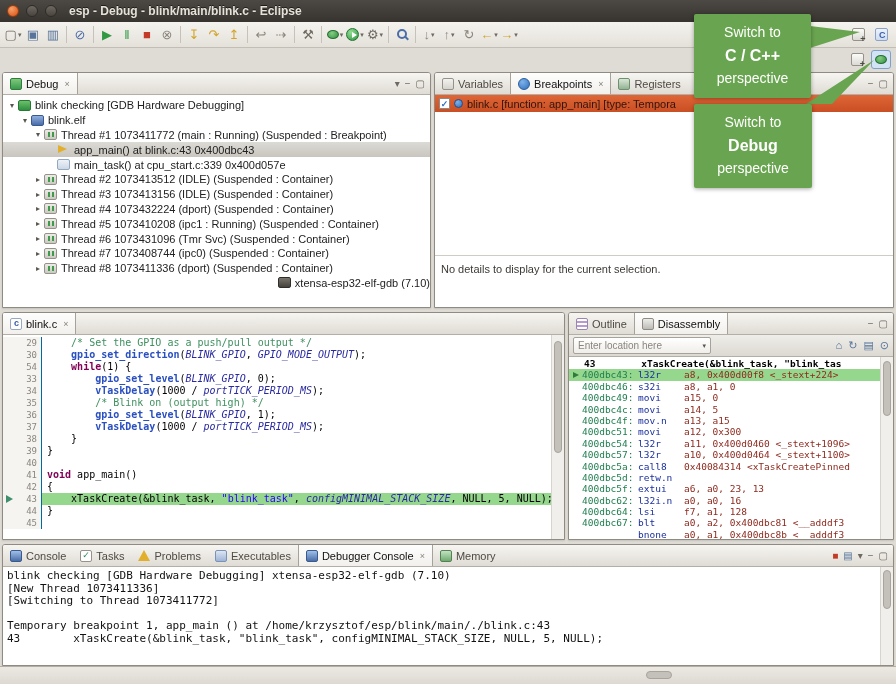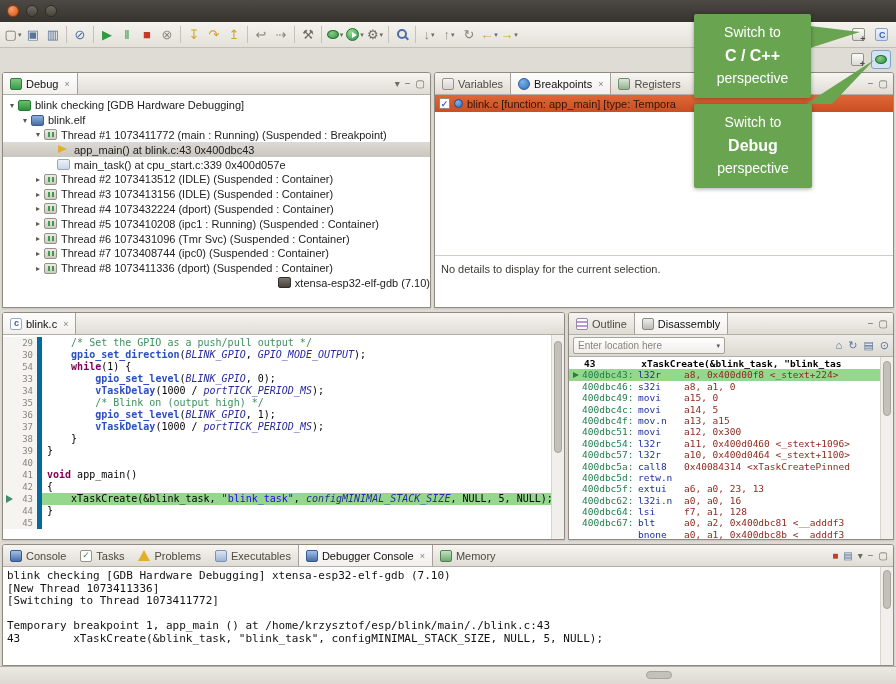--- a/index.html
+++ b/index.html
@@ -110,37 +110,37 @@
     background:radial-gradient(circle at 35% 30%,#7fb2e8,#2f6fbf);border:1px solid #1f4f8f;}
   .bplabel{font-size:11px;}
   .bp-detail{border-top:1px solid #cfccc5;padding:7px 6px;color:#3c3a35;}
 
   
   .editor-lines{position:absolute;left:0;top:2px;right:13px;bottom:0;}
   .cl{display:flex;height:12px;line-height:12px;font-family:"DejaVu Sans Mono",monospace;
     font-size:10px;white-space:pre;}
   .cmargin{width:13px;flex:none;background:#f6f4f0;display:flex;align-items:center;justify-content:center;}
   .lnm{width:26px;flex:none;background:#f6f4f0;color:#8a867e;text-align:right;
-    padding-right:4px;font-size:9px;border-right:5px solid #0369a1;}
+    padding-right:4px;font-size:9px;border-right:1px solid #0369a1;}
   .codeseg{flex:1;padding-left:5px;}
   .cl.cur .codeseg{background:#96d78e;}
   .iptri{width:0;height:0;border-left:7px solid #3f8f6f;border-top:4px solid transparent;
     border-bottom:4px solid transparent;}
   .sy-p{color:#000;}
   .sy-c{color:#3f8f5f;}
   .sy-k{color:#7f0055;font-weight:bold;}
   .sy-s{color:#2a00ff;}
   .sy-m{color:#2a2aa0;font-style:italic;}
   .sy-f{color:#2a4fc0;font-weight:bold;}
 
   
   .vhead2{position:absolute;left:0;top:22px;right:0;height:22px;
     background:linear-gradient(#efede9,#dcd9d2);border-bottom:1px solid #b3afa7;
     display:flex;align-items:center;gap:4px;padding:0 4px;}
-  .combo{width:152px;height:17px;border:1px solid #a6a29a;border-radius:2px;
+  .combo{width:138px;height:17px;border:1px solid #a6a29a;border-radius:2px;
     background:linear-gradient(#fff,#f0eeea);display:flex;align-items:center;
     padding:0 4px;color:#8a867e;font-size:10px;}
   .combo .cdd{margin-left:auto;font-size:7px;color:#5a564e;}
   .dtools{margin-left:auto;display:flex;gap:6px;color:#56749c;font-size:11px;}
   .disasm-lines{position:absolute;left:0;top:44px;right:13px;bottom:0;padding-top:1px;}
   .dl{display:flex;height:11.4px;line-height:11.4px;font-family:"DejaVu Sans Mono",monospace;
     font-size:9.5px;white-space:pre;}
   .dl.cur{background:#96d78e;}
   .dl.src{font-weight:bold;color:#000;}
   .dmark{width:13px;flex:none;display:flex;align-items:center;justify-content:center;}
@@ -174,20 +174,21 @@
   .callout .big{font-size:16px;font-weight:bold;}
   .beak{position:absolute;z-index:59;}
 </style>
 </head>
 <body>
 
 <div class="titlebar">
   <span class="winbtn close"></span>
   <span class="winbtn minb"></span>
   <span class="winbtn maxb"></span>
+  <span class="title-text">esp - Debug - blink/main/blink.c - Eclipse</span>
 </div>
 
 <div class="toolbar">
 
   <span class="tbtn">
       <span class="tg" style="color: rgb(110, 106, 98);">▢</span>
       <span class="dd">▾</span>
     </span>
     <span class="tbtn">
       <span class="tg" style="color: rgb(86, 116, 156);">▣</span>

